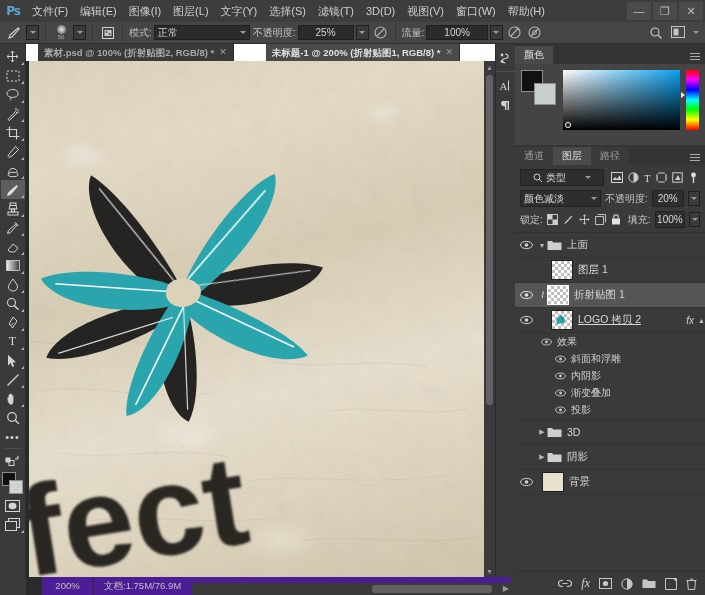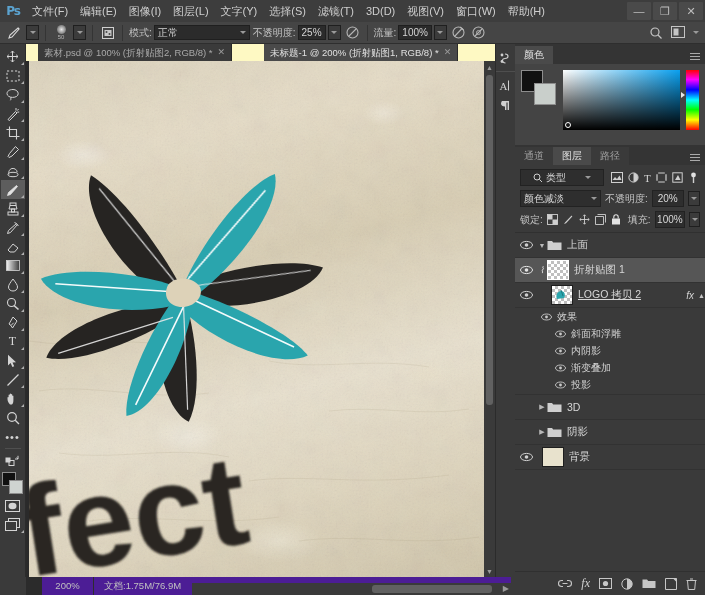--- a/index.html
+++ b/index.html
@@ -37,40 +37,40 @@
   
   .optionsbar {
     position: absolute; left: 0; top: 22px; width: 705px; height: 22px;
     background: #454545; border-bottom: 1px solid #2e2e2e;
     display: flex; align-items: center; padding-left: 6px; gap: 3px;
   }
   .obi { display: flex; align-items: center; gap: 2px; }
   .opt-label { font-size: 10px; color: #c4c4c4; white-space: nowrap; }
   .opt-field {
     background: #2b2b2b; border: 1px solid #1f1f1f; height: 15px; line-height: 13px;
-    font-size: 10px; color: #d4d4d4; padding: 0 3px; display: inline-block;
+    font-size: 10px; color: #d4d4d4; padding: 0 17px; display: inline-block;
   }
   .opt-combo {
     background: #2b2b2b; border: 1px solid #1f1f1f; height: 15px; line-height: 13px;
     font-size: 10px; color: #d4d4d4; padding: 0 3px; min-width: 96px;
     display: flex; align-items: center; justify-content: space-between;
   }
   .caret { width: 0; height: 0; border-left: 3px solid transparent; border-right: 3px solid transparent; border-top: 3px solid #9a9a9a; }
   .caret-btn { width: 13px; height: 15px; background: #3b3b3b; border: 1px solid #1f1f1f; display: flex; align-items: center; justify-content: center; }
   .brush-preview { width: 18px; height: 18px; display:flex; flex-direction:column; align-items:center; justify-content:center; }
   .brush-dot { width: 9px; height: 9px; border-radius: 50%; background: radial-gradient(circle, #e8e8e8 0%, #8c8c8c 60%, #5a5a5a 100%); }
   .brush-size { font-size: 6px; color: #b5b5b5; line-height: 6px; }
   .sep-v { width: 1px; height: 16px; background: #343434; margin: 0 3px; }
   .icon-btn { width: 17px; height: 17px; display: flex; align-items: center; justify-content: center; }
   .opt-right { position: absolute; right: 6px; display: flex; align-items: center; gap: 6px; }
 
   
   .tabbar {
     position: absolute; left: 26px; top: 44px; width: 469px; height: 17px;
-    background: #fef9c3; display: flex; align-items: center;
+    background: #ffffff; display: flex; align-items: center; font-weight: bold;
   }
   .doc-tab {
     height: 17px; line-height: 17px; padding: 0 6px; font-size: 9.5px;
     background: #3a3a3a; color: #a9a9a9; border-right: 1px solid #2a2a2a;
     display: flex; align-items: center; gap: 5px; white-space: nowrap;
   }
   .doc-tab.active { background: #4a4a4a; color: #e0e0e0; margin-left: 32px; }
   .tab-x { font-size: 9px; color: #9a9a9a; }
   .grip {
     position: absolute; left: 26px; top: 44px; width: 12px; height: 17px;
@@ -749,20 +749,26 @@
               <circle cx="6.5" cy="5" r="1.8" fill="#d0d0d0"></circle>
             </svg>
         </div>
         <span class="chev">▼</span>
         <svg class="folder-ico" viewBox="0 0 15 12">
             <path d="M0.5 2 L5 2 L6.2 3.4 L14.5 3.4 L14.5 11 L0.5 11 Z" fill="#cfcfcf"></path>
           </svg>
         <span class="lname">上面</span>
       </div>
 
+      <div class="lrow">
+        <div class="eye"></div>
+        <div style="width:14px"></div>
+        <div class="lthumb"></div>
+        <span class="lname">图层 1</span>
+      </div>
 
       <div class="lrow sel">
         <div class="eye">
           <svg width="13" height="10" viewBox="0 0 13 10">
               <ellipse cx="6.5" cy="5" rx="6" ry="3.6" fill="none" stroke="#e4e4e4" stroke-width="1"></ellipse>
               <circle cx="6.5" cy="5" r="1.8" fill="#e4e4e4"></circle>
             </svg>
         </div>
         <div style="width:10px;text-align:center;font-style:italic;font-size:9px;color:#e0e0e0;">⌇</div>
         <div class="lthumb sel-th"></div>

